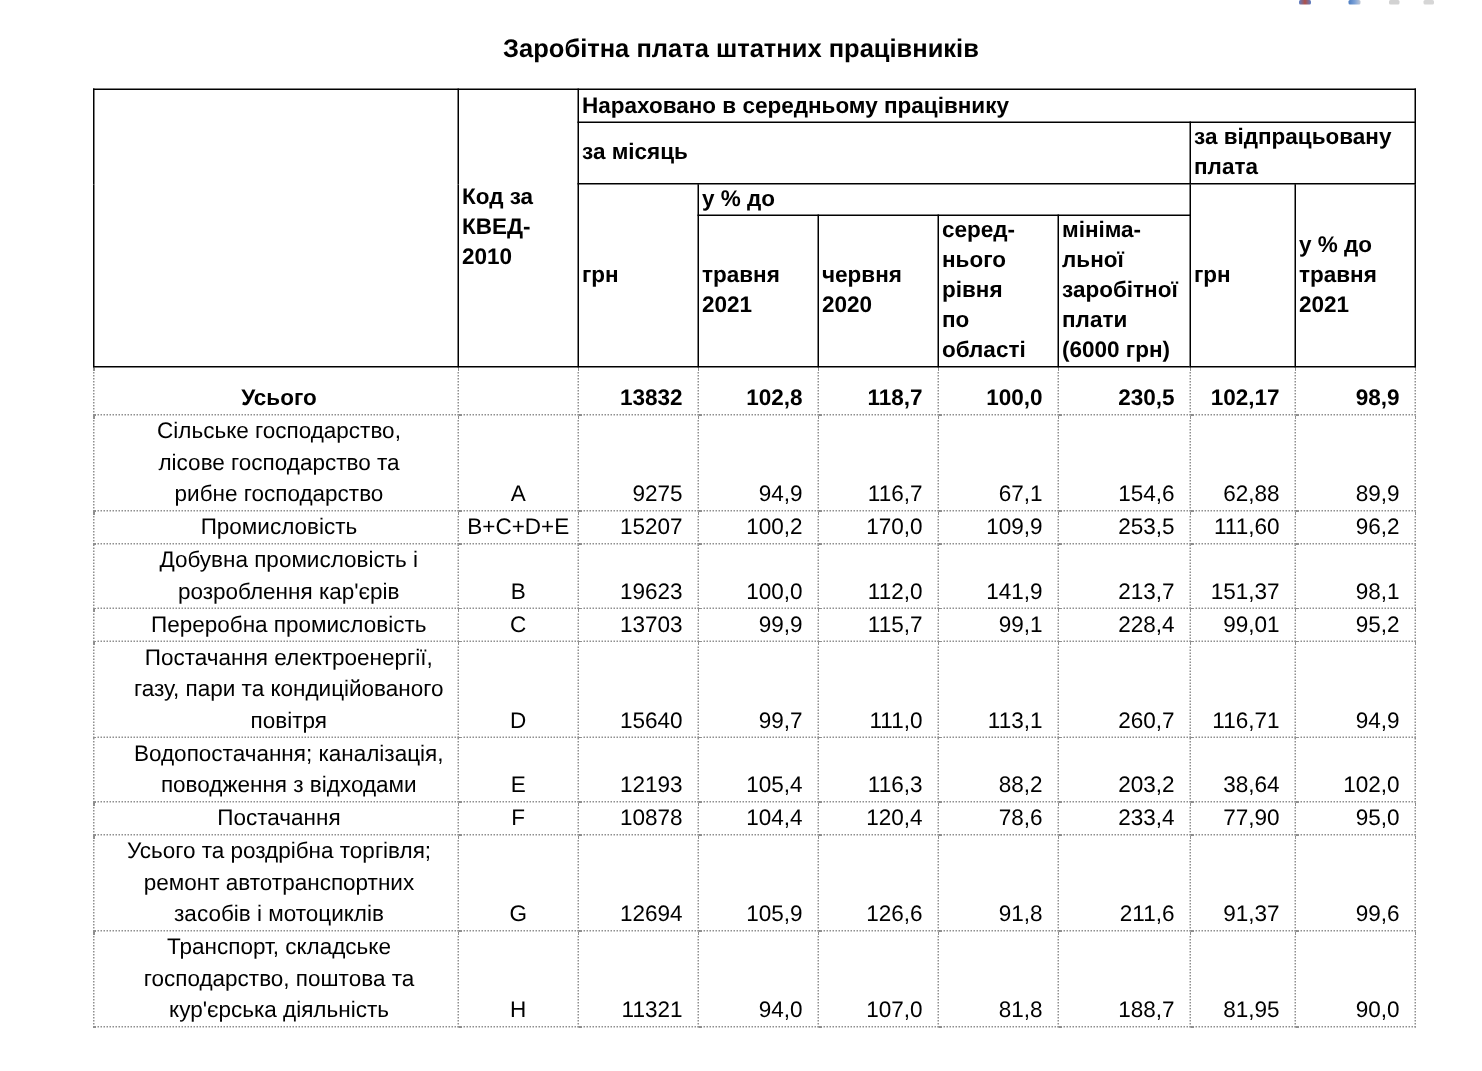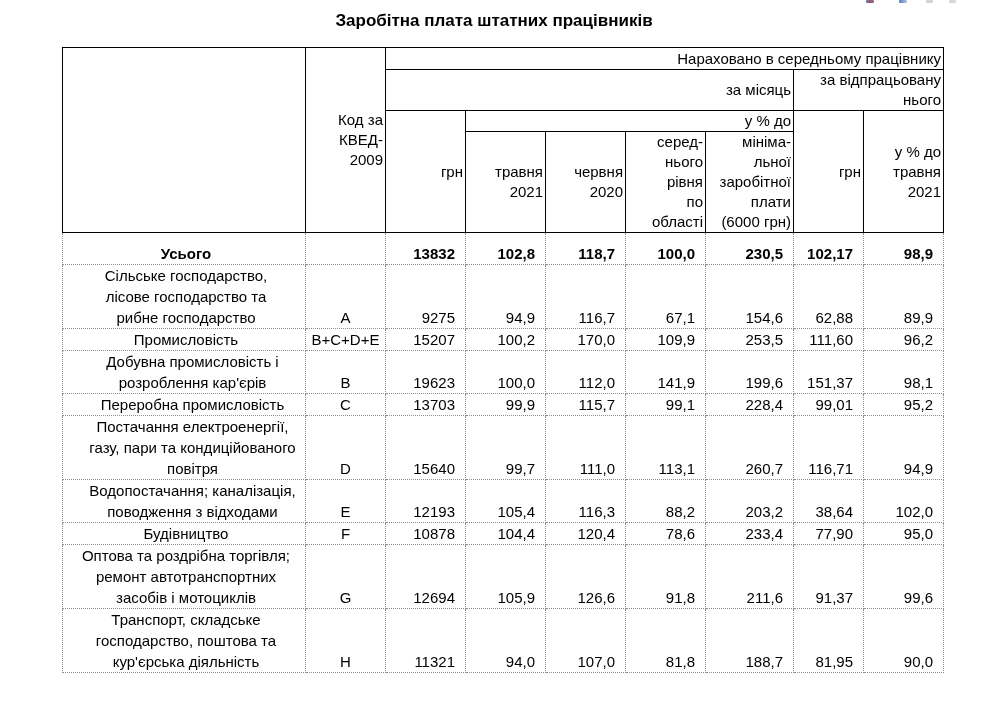--- a/index.html
+++ b/index.html
@@ -12,35 +12,35 @@
     position:relative;
   }
   
   .top-artifacts { position:absolute; top:0; left:0; width:100%; height:4px; }
   .top-artifacts span { position:absolute; top:0; height:3px; border-radius:1px; }
   .frag1 { left:866px; width:8px; background:linear-gradient(90deg,#5b7fc7,#b05048,#5b7fc7); }
   .frag2 { left:899px; width:8px; background:linear-gradient(90deg,#4d7ec2,#7aa0d6,#c2c9d6); }
   .frag3 { left:926px; width:7px; background:#d2d2d2; }
   .frag4 { left:949px; width:7px; background:#d6d6d6; }
 
-  .title-block { padding-top:8px; text-align:center; }
+  .title-block { padding-top:20px; text-align:center; }
   .title-block div { font-size:17px; font-weight:bold; line-height:26px; }
 
   table.salary {
     border-collapse:collapse;
     table-layout:fixed;
     margin:13px 0 0 62px;
     font-size:15px;
   }
   th {
     border:1.5px solid #000;
-    font-weight:normal;
+    font-weight:bold;
     font-size:15px;
     line-height:20px;
-    text-align:right;
+    text-align:left;
     vertical-align:middle;
     white-space:pre-line;
     padding:0 2px;
   }
   td {
     border:1px dotted #8f8f8f;
     line-height:21px;
     vertical-align:bottom;
     white-space:pre-line;
     padding:0;
@@ -79,27 +79,27 @@
       <col style="width:80px">
     <col style="width:88px">
       <col style="width:70px">
       <col style="width:80px">
   </colgroup>
   <thead>
     <tr class="h-accrued">
       <th rowspan="4"></th>
       <th rowspan="4">Код за
 КВЕД-
-2009</th>
+2010</th>
       <th colspan="7">Нараховано в середньому працівнику</th>
     </tr>
     <tr class="h-month-row">
       <th colspan="5">за місяць</th>
       <th colspan="2">за відпрацьовану
-нього</th>
+плата</th>
     </tr>
     <tr class="h-pct-row">
       <th rowspan="2">грн</th>
       <th colspan="4">у % до</th>
       <th rowspan="2">грн</th>
       <th rowspan="2">у % до
 травня
 2021</th>
     </tr>
     <tr class="h-sub-row">
@@ -156,21 +156,21 @@
         <td class="c-val">96,2</td>
       </tr>
       <tr class="">
         <td class="c-name indent">Добувна промисловість і
 розроблення кар'єрів</td>
         <td class="c-code">B</td>
         <td class="c-val">19623</td>
         <td class="c-val">100,0</td>
         <td class="c-val">112,0</td>
         <td class="c-val">141,9</td>
-        <td class="c-val">199,6</td>
+        <td class="c-val">213,7</td>
         <td class="c-val">151,37</td>
         <td class="c-val">98,1</td>
       </tr>
       <tr class="">
         <td class="c-name indent">Переробна промисловість</td>
         <td class="c-code">C</td>
         <td class="c-val">13703</td>
         <td class="c-val">99,9</td>
         <td class="c-val">115,7</td>
         <td class="c-val">99,1</td>
@@ -197,32 +197,32 @@
         <td class="c-code">E</td>
         <td class="c-val">12193</td>
         <td class="c-val">105,4</td>
         <td class="c-val">116,3</td>
         <td class="c-val">88,2</td>
         <td class="c-val">203,2</td>
         <td class="c-val">38,64</td>
         <td class="c-val">102,0</td>
       </tr>
       <tr class="">
-        <td class="c-name">Будівництво</td>
+        <td class="c-name">Постачання</td>
         <td class="c-code">F</td>
         <td class="c-val">10878</td>
         <td class="c-val">104,4</td>
         <td class="c-val">120,4</td>
         <td class="c-val">78,6</td>
         <td class="c-val">233,4</td>
         <td class="c-val">77,90</td>
         <td class="c-val">95,0</td>
       </tr>
       <tr class="">
-        <td class="c-name">Оптова та роздрібна торгівля;
+        <td class="c-name">Усього та роздрібна торгівля;
 ремонт автотранспортних
 засобів і мотоциклів</td>
         <td class="c-code">G</td>
         <td class="c-val">12694</td>
         <td class="c-val">105,9</td>
         <td class="c-val">126,6</td>
         <td class="c-val">91,8</td>
         <td class="c-val">211,6</td>
         <td class="c-val">91,37</td>
         <td class="c-val">99,6</td>

